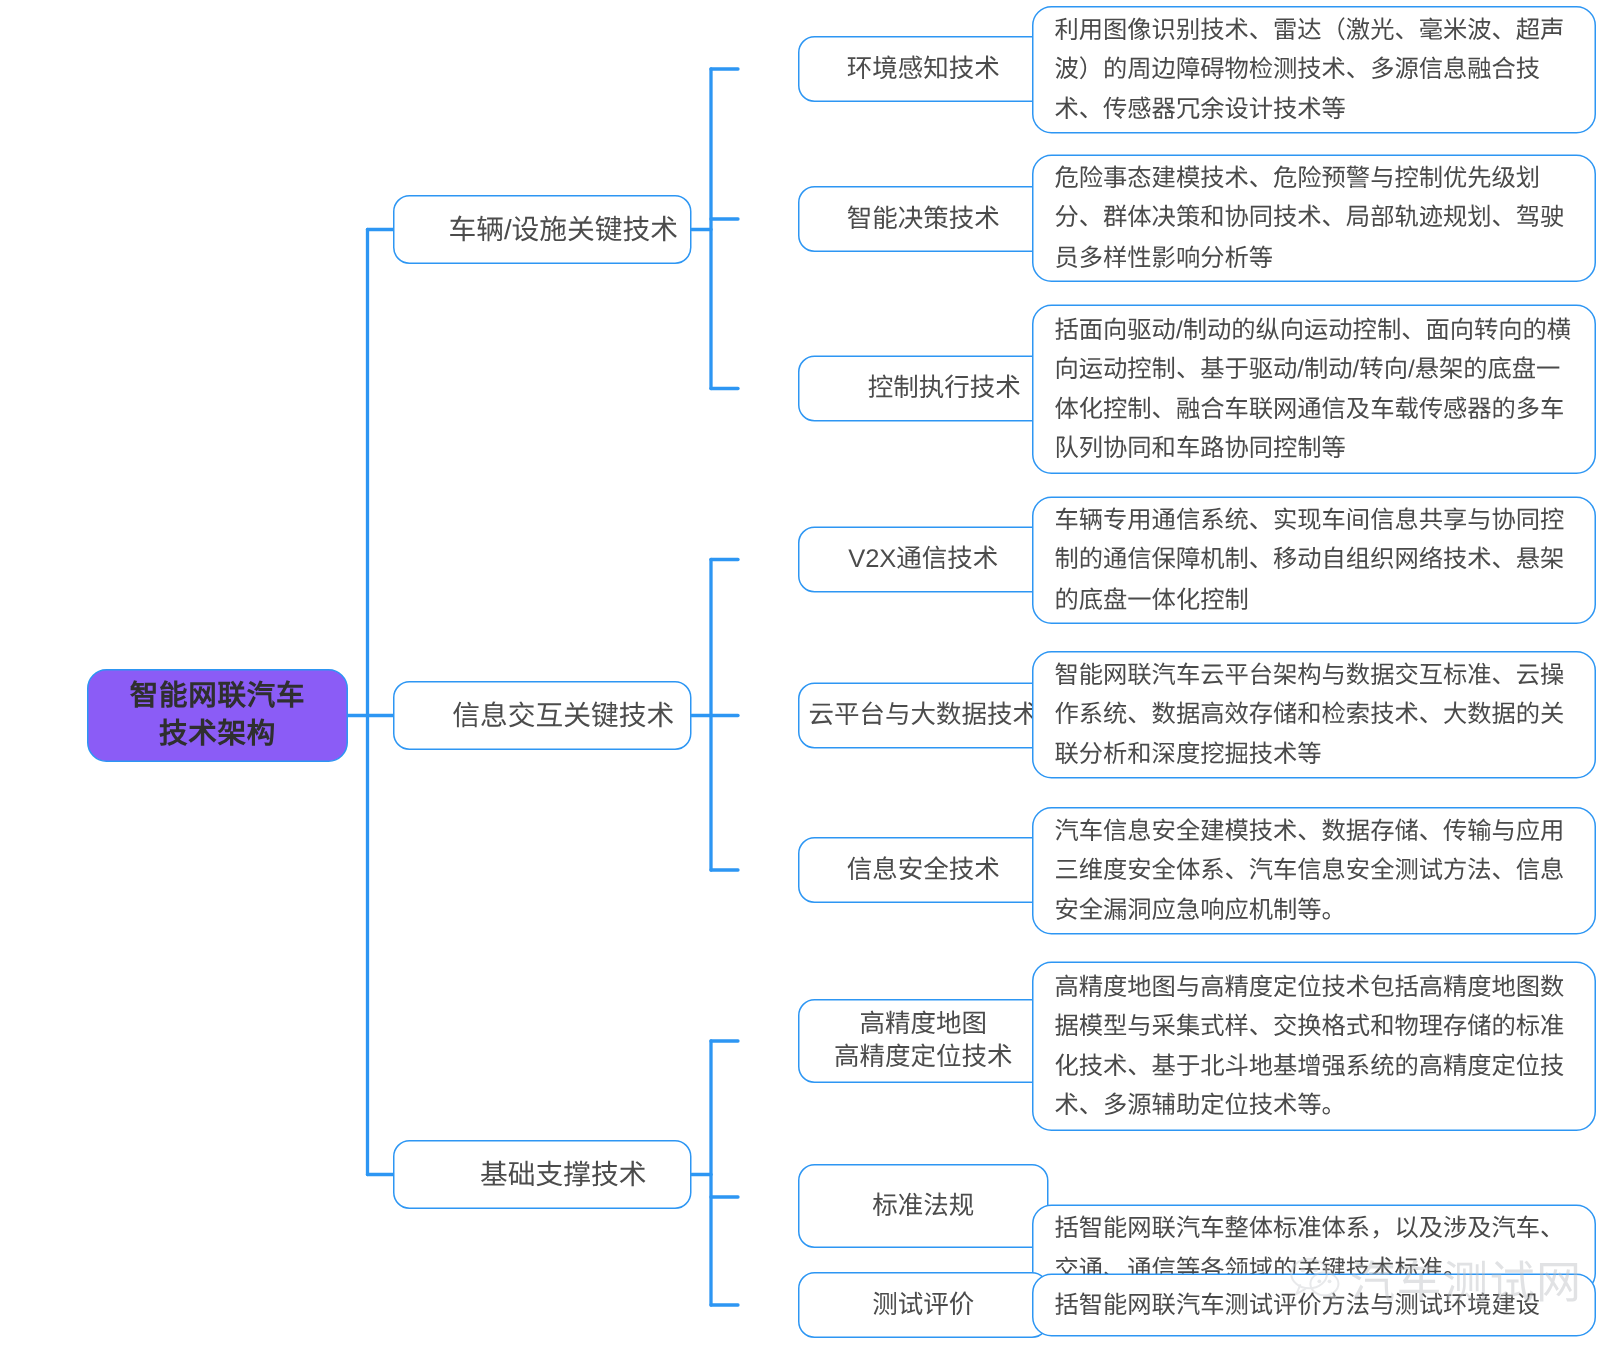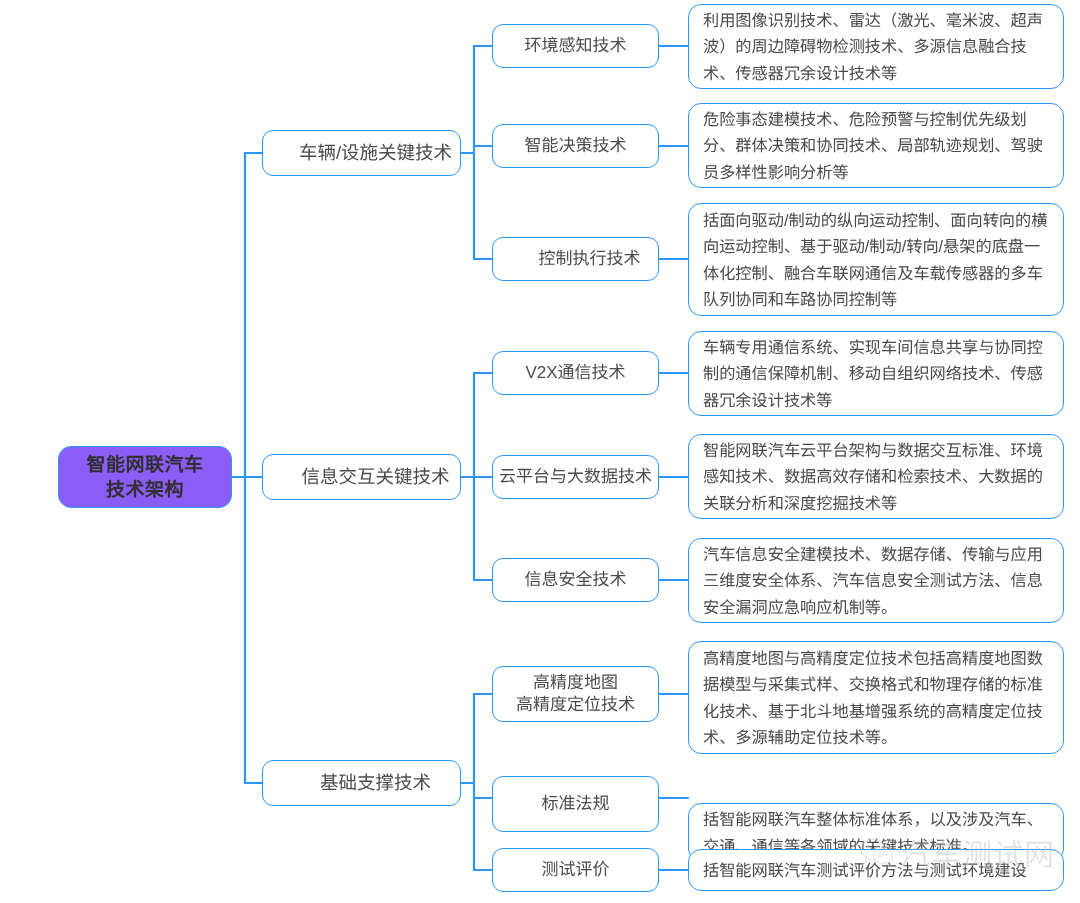--- a/index.html
+++ b/index.html
@@ -70,20 +70,21 @@
   .node.branch {
     font-size: 18.5px;
     color: #4c4c4c;
     padding-left: 28px;
   }
 
   
   .node.topic {
     font-size: 17px;
     color: #4c4c4c;
+    margin-left: 40px;
   }
   .node.topic .node-text { white-space: pre-line; }
 
   
   .node.detail {
     border-radius: 13px;
     justify-content: flex-start;
     text-align: left;
     font-size: 16.2px;
     line-height: 1.62;
@@ -199,28 +200,28 @@
   </div>
 
   <div class="node branch" style="left:262px; top:454px; width:199px; height:46px;">
     <span class="node-text">信息交互关键技术</span>
   </div>
 
   <div class="node topic" style="left:492px; top:351px; width:167px; height:44px;">
     <span class="node-text">V2X通信技术</span>
   </div>
   <div class="node detail" style="left:688px; top:331px; width:376px; height:85px;">
-    <span class="node-text">车辆专用通信系统、实现车间信息共享与协同控制的通信保障机制、移动自组织网络技术、传感器冗余设计技术等</span>
+    <span class="node-text">车辆专用通信系统、实现车间信息共享与协同控制的通信保障机制、移动自组织网络技术、悬架的底盘一体化控制</span>
   </div>
 
   <div class="node topic" style="left:492px; top:455px; width:167px; height:44px;">
     <span class="node-text">云平台与大数据技术</span>
   </div>
   <div class="node detail" style="left:688px; top:434px; width:376px; height:85px;">
-    <span class="node-text">智能网联汽车云平台架构与数据交互标准、环境感知技术、数据高效存储和检索技术、大数据的关联分析和深度挖掘技术等</span>
+    <span class="node-text">智能网联汽车云平台架构与数据交互标准、云操作系统、数据高效存储和检索技术、大数据的关联分析和深度挖掘技术等</span>
   </div>
 
   <div class="node topic" style="left:492px; top:558px; width:167px; height:44px;">
     <span class="node-text">信息安全技术</span>
   </div>
   <div class="node detail" style="left:688px; top:538px; width:376px; height:85px;">
     <span class="node-text">汽车信息安全建模技术、数据存储、传输与应用三维度安全体系、汽车信息安全测试方法、信息安全漏洞应急响应机制等。</span>
   </div>
 
   <div class="node branch" style="left:262px; top:760px; width:199px; height:46px;">

